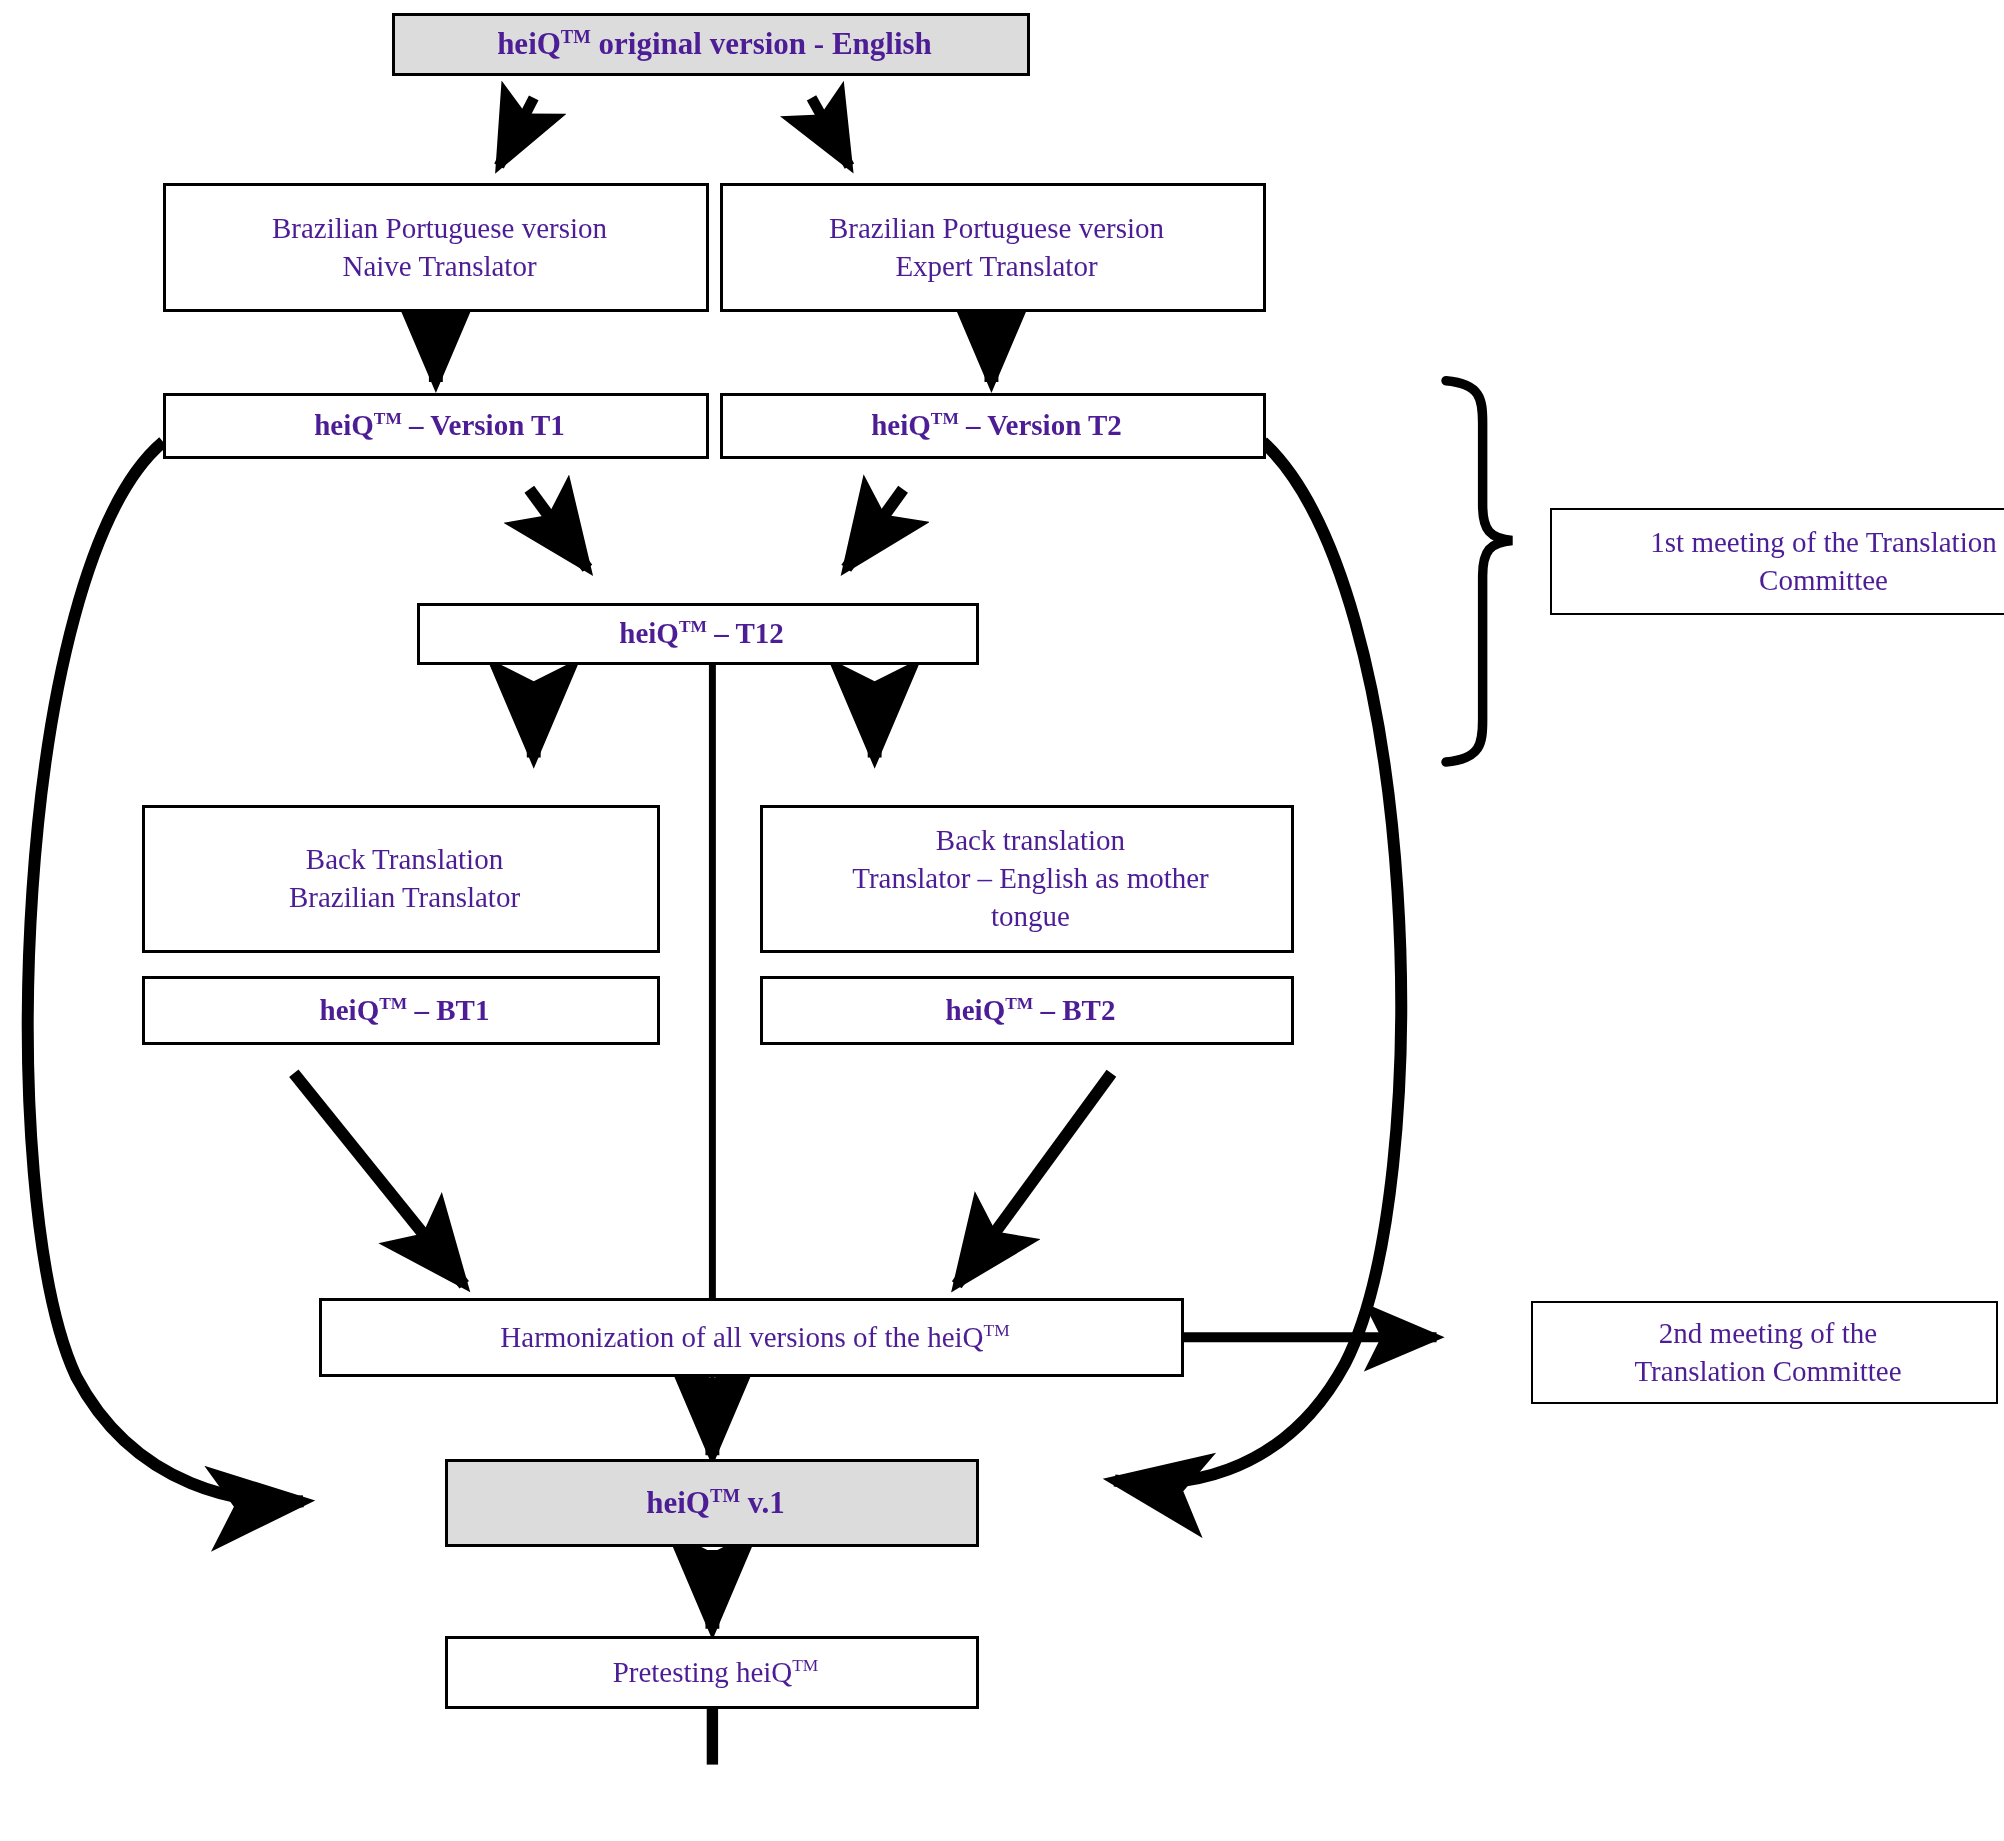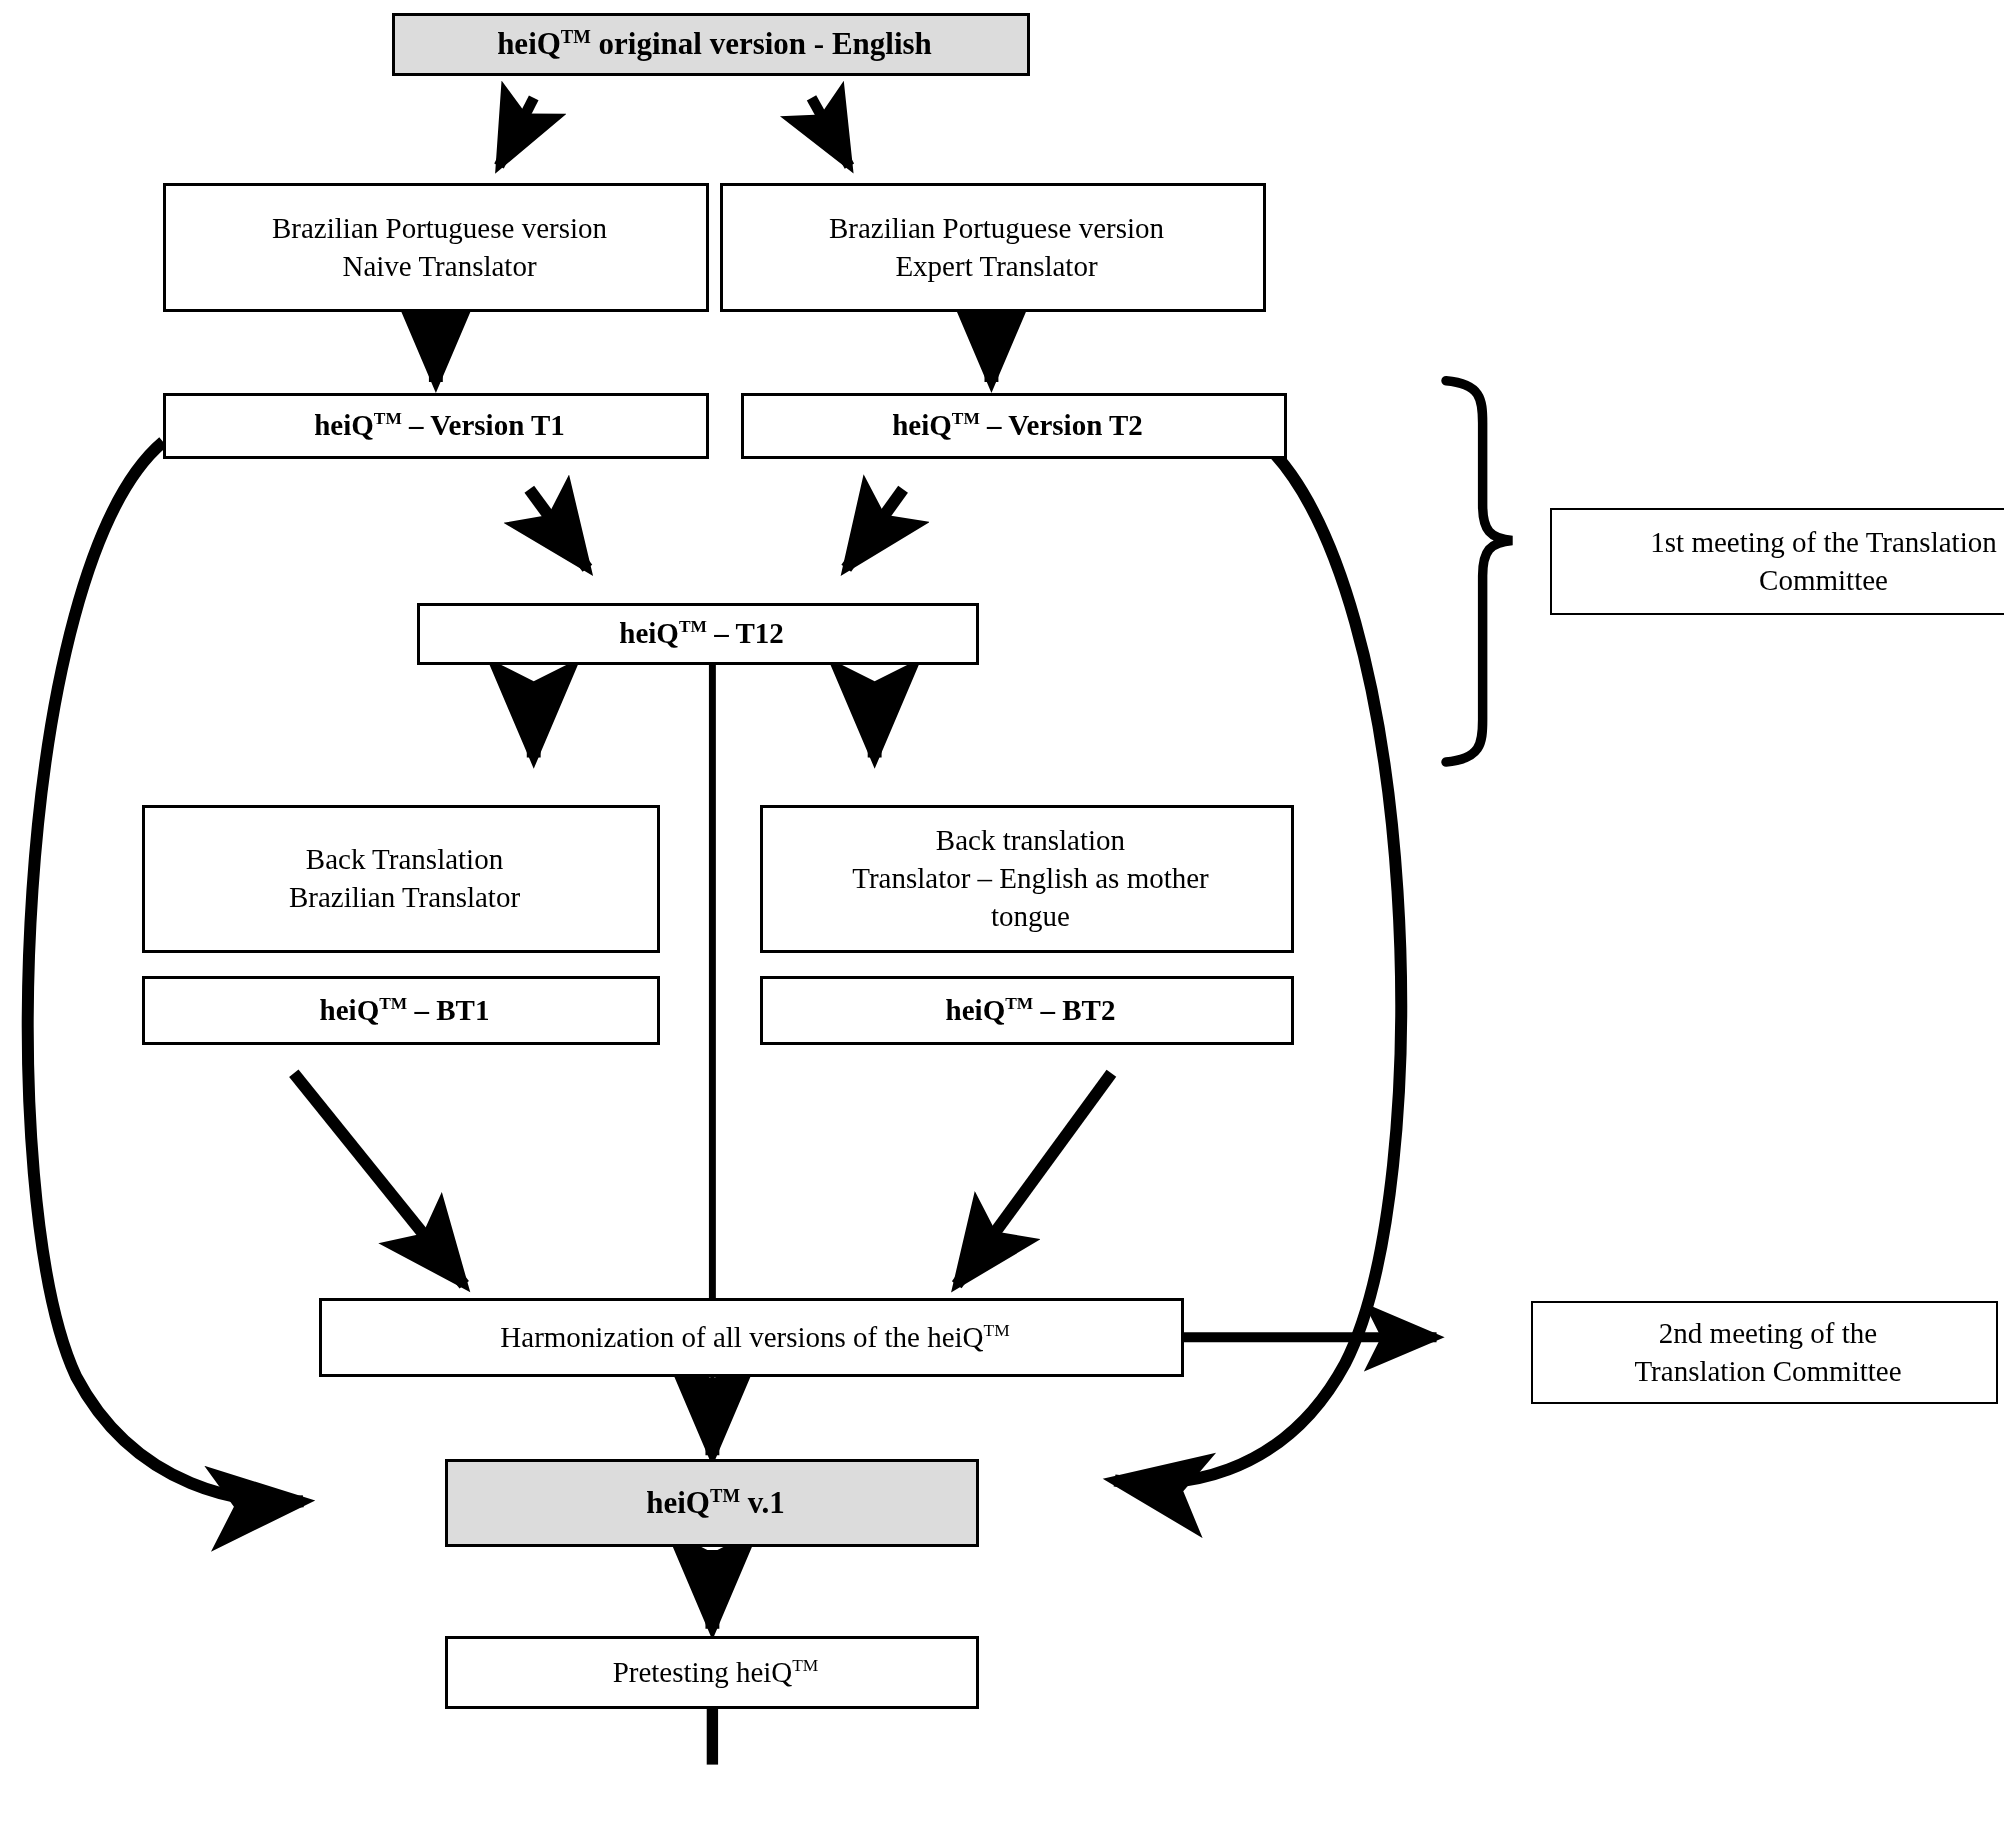--- a/index.html
+++ b/index.html
@@ -28,21 +28,21 @@
   .node {
     position: absolute;
     box-sizing: border-box;
     border: 3.2px solid #000000;
     background: #ffffff;
     display: flex;
     align-items: center;
     justify-content: center;
     text-align: center;
     line-height: 1.30;
-    color: #000000;
+    color: #4c1d95;
     z-index: 3;
     padding-left: 7px;
   }
   .node .txt {
     display: block;
     width: 100%;
     padding: 0 8.8px;
   }
   .fill-light { background: #dcdcdc; }
   .fill-dark  { background: #b0b0b0; }
@@ -130,21 +130,21 @@
       <span>Expert Translator</span>
     </span>
   </div>
 
   <div class="node bold fs-md" style="left:163px; top:393px; width:546px; height:66px;">
     <span class="txt">
       <span>heiQ</span><sup>TM</sup><span> – Version T1</span>
     </span>
   </div>
 
-  <div class="node bold fs-md" style="left:720px; top:393px; width:546px; height:66px;margin-left:21px;">
+  <div class="node bold fs-md" style="left:720px; top:393px; width:546px; height:66px;">
     <span class="txt">
       <span>heiQ</span><sup>TM</sup><span> – Version T2</span>
     </span>
   </div>
 
   <div class="node bold fs-md" style="left:417px; top:603px; width:562px; height:62px;">
     <span class="txt">
       <span>heiQ</span><sup>TM</sup><span> – T12</span>
     </span>
   </div>

